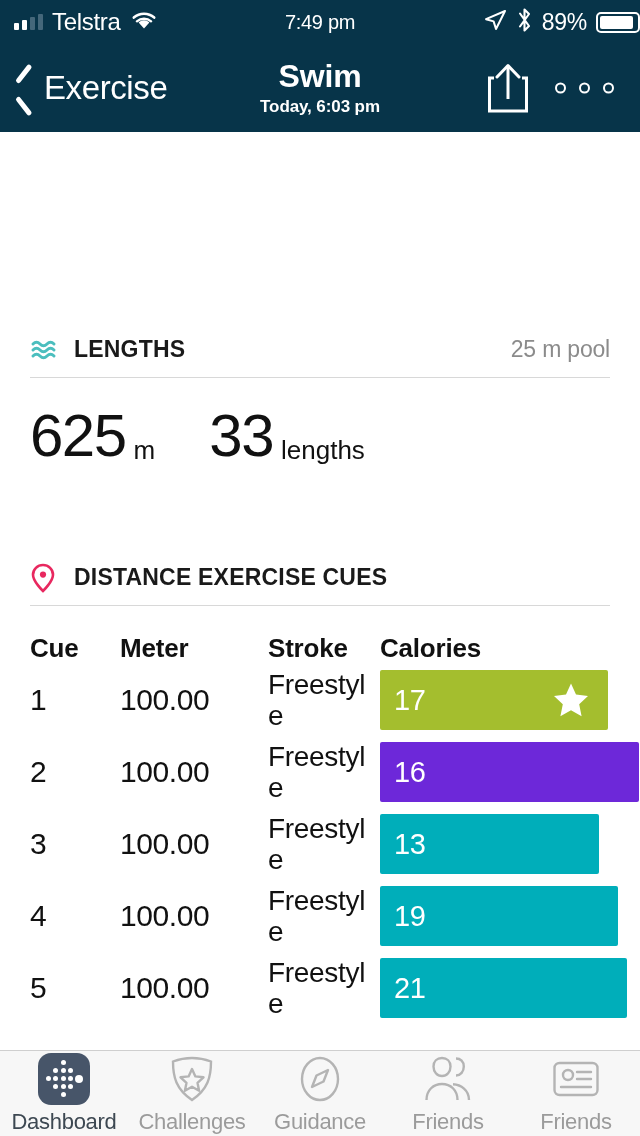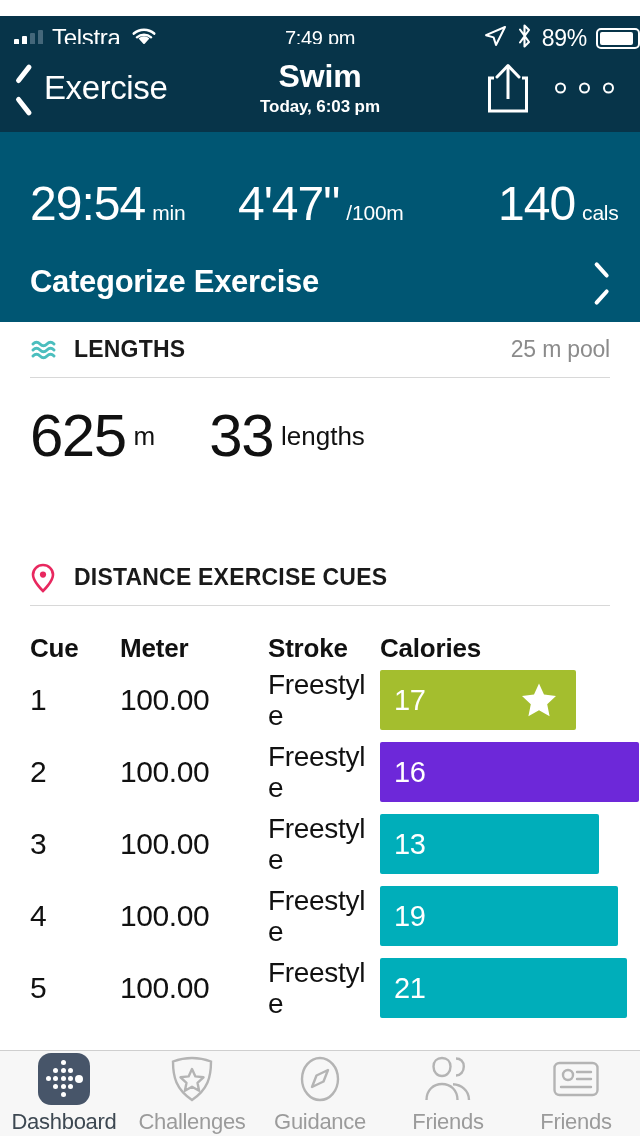--- a/index.html
+++ b/index.html
@@ -8,21 +8,21 @@
     font-family:"Liberation Sans", sans-serif;
     background:#ffffff;
     overflow:hidden;
   }
   #app { position:relative; width:640px; height:1136px; background:#fff; }
 
   
   .statusbar {
     position:absolute; top:0; left:0; width:640px; height:44px;
     background:#073449; color:#fff;
-    display:flex; align-items:center;margin-top:16px;
+    display:flex; align-items:center;
   }
   .sb-left { display:flex; align-items:center; gap:9px; padding-left:14px; flex:0 0 auto; }
   .sb-center { position:absolute; left:0; right:0; text-align:center; font-size:20px; font-weight:400; letter-spacing:-0.3px;}
   .sb-right { margin-left:auto; display:flex; align-items:center; gap:9px; position:relative; z-index:2;}
   .carrier { font-size:24px; letter-spacing:-0.3px; }
   .bars { display:flex; align-items:flex-end; gap:3px; height:16px; }
   .bars i { display:block; width:5px; background:#fff; border-radius:1px; }
   .bars i.dim { background:#44677a; }
   .bars i:nth-child(1){height:7px;} .bars i:nth-child(2){height:10px;}
   .bars i:nth-child(3){height:13px;} .bars i:nth-child(4){height:16px;}
@@ -65,21 +65,21 @@
   .chev-right::before{top:8px;transform:rotate(48deg);transform-origin:right center;}
   .chev-right::after{top:21px;transform:rotate(-48deg);transform-origin:right center;}
 
   
   .section{position:absolute;left:0;width:640px;}
   .sec-lengths{top:322px;height:210px;}
   .sec-head{display:flex;align-items:center;height:56px;margin:0 30px;border-bottom:1px solid #d8d8d8;}
   .sec-head .ico{width:30px;height:30px;margin-right:14px;flex:0 0 auto;}
   .sec-title{font-size:23px;font-weight:700;color:#1a1a1a;letter-spacing:0.2px;}
   .sec-aside{margin-left:auto;font-size:23px;color:#8b8b8b;letter-spacing:-0.2px;}
-  .len-values{display:flex;align-items:center;margin:28px 0 0 30px;}
+  .len-values{display:flex;align-items:flex-end;margin:28px 0 0 30px;}
   .len-values .big{font-size:60px;font-weight:300;color:#111;letter-spacing:-1.5px;line-height:1;}
   .len-values .sm{font-size:26px;color:#111;margin-left:8px;font-weight:400;}
   .len-gap{width:54px;}
 
   
   .sec-cues{top:550px;}
   .cue-table{margin:0 30px;}
   .cue-head{display:flex;align-items:flex-end;height:58px;}
   .cue-head div{font-size:26px;font-weight:700;color:#111;letter-spacing:-0.2px;}
   .c-cue{width:90px;flex:0 0 90px;}
@@ -162,38 +162,20 @@
         <path d="M11 15 L22 3.5 L33 15" fill="none" stroke="#fff" stroke-width="3" stroke-linejoin="round" stroke-linecap="round"></path>
       </svg>
     </div>
     <div class="nav-more">
       <b></b>
       <b></b>
       <b></b>
     </div>
   </div>
 
-  <div class="stats-band">
-    <div class="stat stat-1">
-      <span class="v">29:54</span>
-      <span class="u">min</span>
-    </div>
-    <div class="stat stat-2">
-      <span class="v">4'47"</span>
-      <span class="u">/100m</span>
-    </div>
-    <div class="stat stat-3">
-      <span class="v">140</span>
-      <span class="u">cals</span>
-    </div>
-    <div class="categorize">
-      <span class="categorize-label">Categorize Exercise</span>
-      <span class="chev-right"></span>
-    </div>
-  </div>
 
   <div class="section sec-lengths">
     <div class="sec-head">
       <span class="ico">
         <svg width="30" height="30" viewBox="0 0 30 30">
           <g fill="none" stroke="#4BBEBE" stroke-width="3" stroke-linecap="round">
             <path d="M3 9 q3.5 -3.5 7 0 t7 0 t7 0"></path>
             <path d="M3 15 q3.5 -3.5 7 0 t7 0 t7 0"></path>
             <path d="M3 21 q3.5 -3.5 7 0 t7 0 t7 0"></path>
           </g>
@@ -228,21 +210,21 @@
         <div class="c-meter">Meter</div>
         <div class="c-stroke">Stroke</div>
         <div class="c-cal">Calories</div>
       </div>
       <div id="cue-rows">
           <div class="cue-row">
             <div class="c-cue">1</div>
             <div class="c-meter">100.00</div>
             <div class="c-stroke">Freestyle</div>
             <div class="c-cal">
-              <div class="bar" style="width:196px;background:#A4BE2E">
+              <div class="bar" style="width:228px;background:#A4BE2E">
                 <span class="num">17</span>
                 <span class="star"><svg width="38" height="38" viewBox="0 0 38 38">
                     <path d="M19 2.5 L24 13.6 L36 15 L27.2 23.3 L29.6 35.2 L19 29.2 L8.4 35.2 L10.8 23.3 L2 15 L14 13.6 Z" fill="#fff"></path>
                   </svg></span>
               </div>
             </div>
           </div>
           <div class="cue-row">
             <div class="c-cue">2</div>
             <div class="c-meter">100.00</div>

